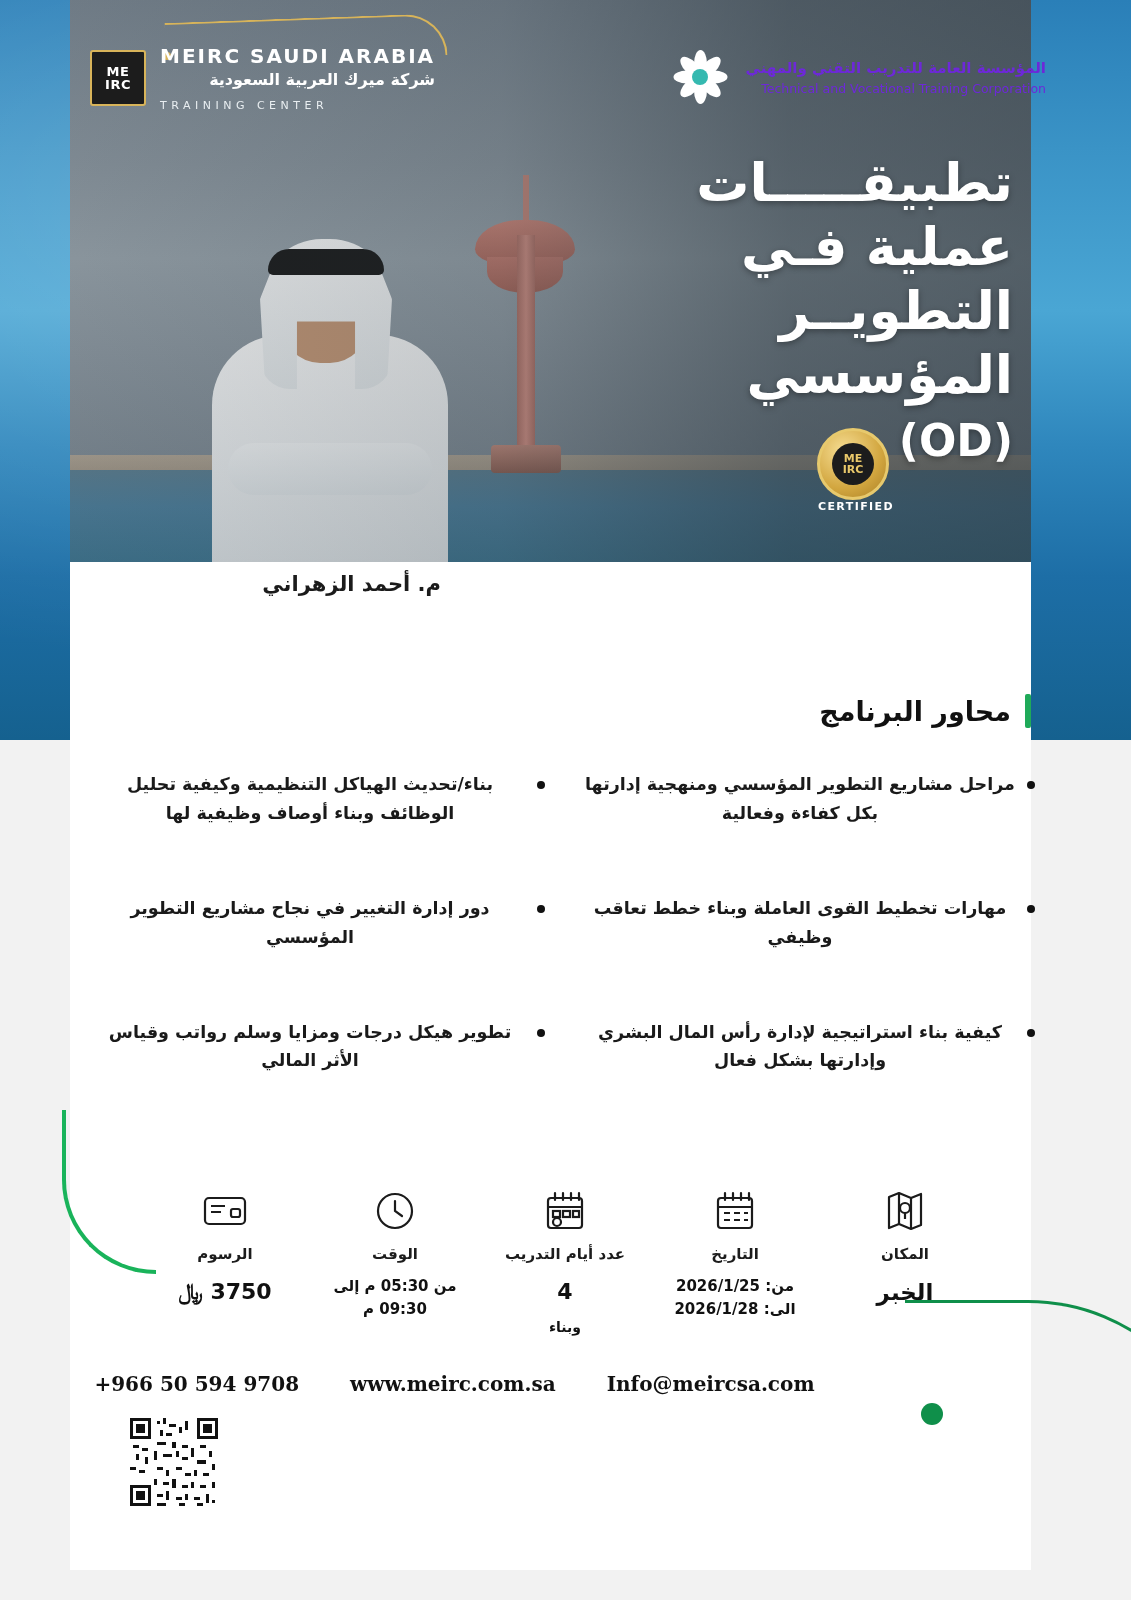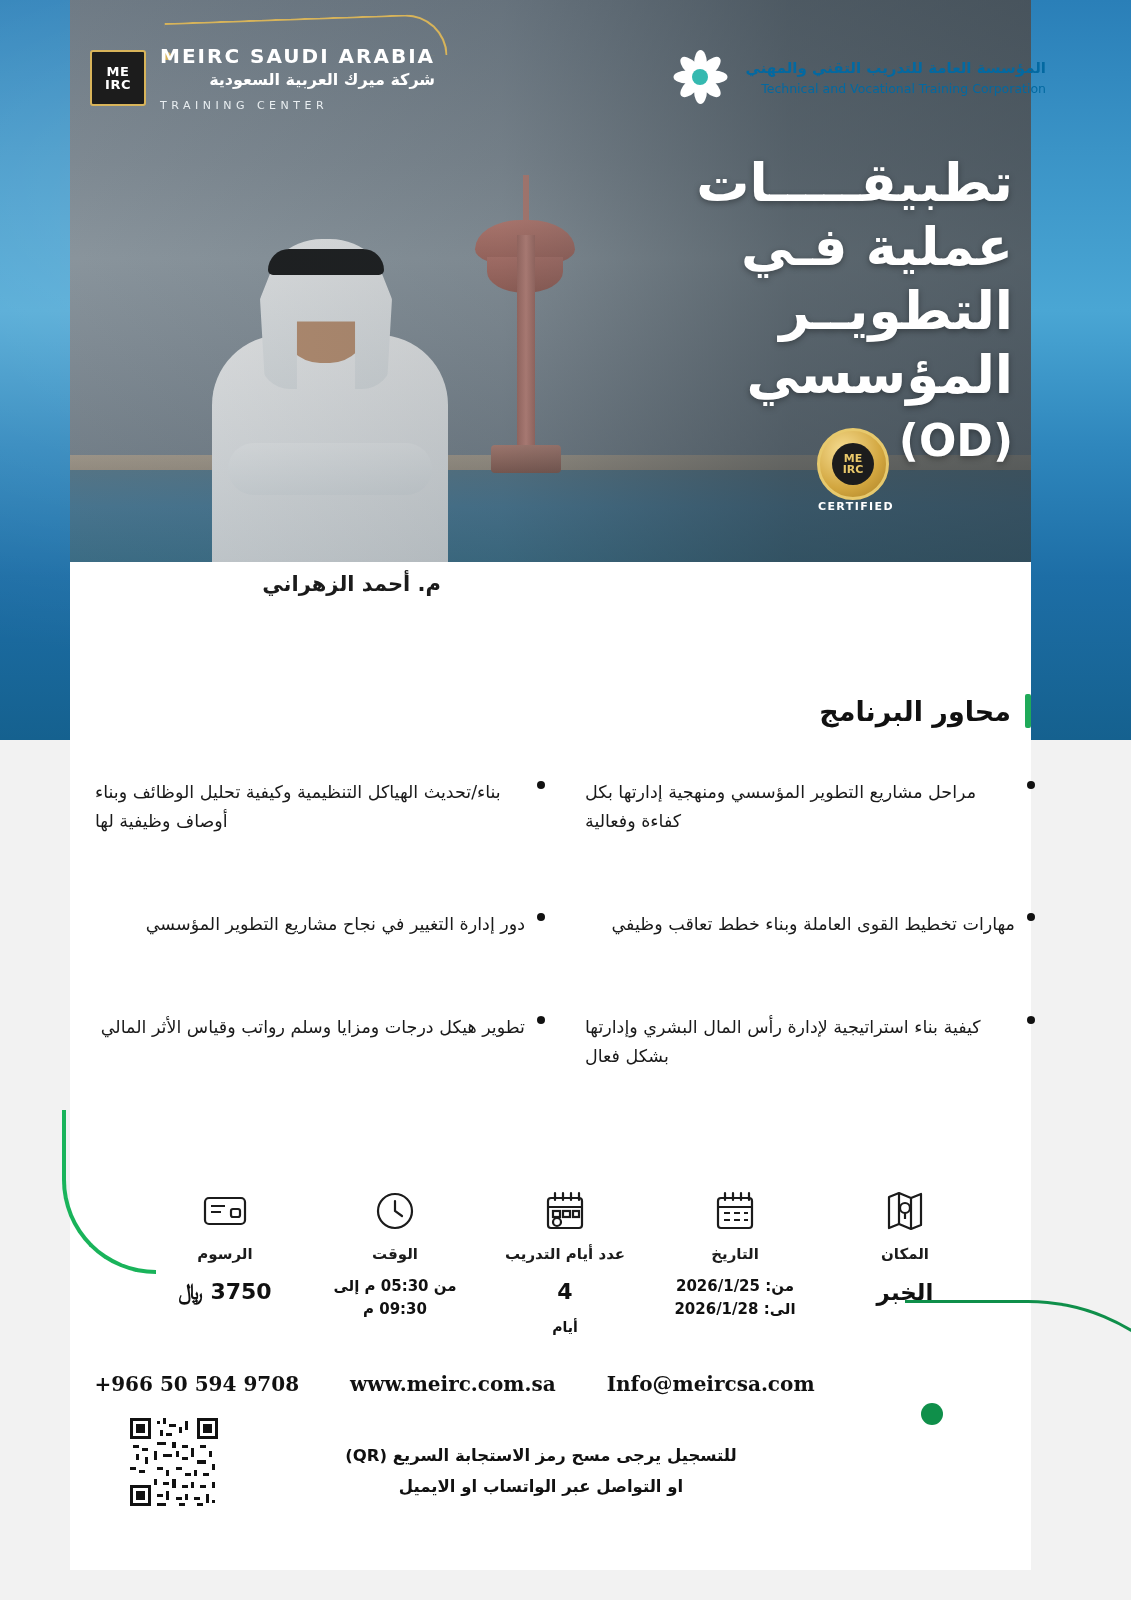--- a/index.html
+++ b/index.html
@@ -150,21 +150,21 @@
   }
   .swoosh-dot {
     position:absolute; left:163px; top:52px; width:8px; height:8px;
     background:#d8b45a; border-radius:50%;
   }
 
   .brand-right {
     position:absolute; right:85px; top:40px; height:74px;
     display:flex; align-items:center; gap:16px; direction:rtl;
   }
-  .brand-right .txt { text-align:right; color:#0369a1; }
+  .brand-right .txt { text-align:right; color:#6d28d9; }
   .brand-right .r1 { font-size:15px; font-weight:700; }
   .brand-right .r2 { font-size:12.5px; direction:ltr; margin-top:4px; }
   .tvtc-mark { width:58px; height:58px; position:relative; }
   .tvtc-mark .petal {
     position:absolute; left:50%; top:50%; width:13px; height:27px;
     margin:-27px 0 0 -6.5px; background:#ffffff; border-radius:50% 50% 50% 50%;
     transform-origin: 50% 100%;
   }
   .tvtc-mark .center {
     position:absolute; left:50%; top:50%; width:16px; height:16px;
@@ -220,21 +220,21 @@
   
   .bullets {
     position:absolute; left:95px; top:770px; width:940px;
     display:grid; grid-template-columns: 1fr 1fr; gap:66px 40px; direction:rtl;
   }
   .bullet { display:flex; gap:12px; align-items:flex-start; }
   .bullet .dot {
     width:8px; height:8px; border-radius:50%; background:#111; margin-top:11px; flex:0 0 auto;
   }
   .bullet .txt {
-    font-size:17.5px; line-height:1.65; color:#1a1a1a; font-weight:400; text-align:left;margin-top:8px;
+    font-size:17.5px; line-height:1.65; color:#1a1a1a; font-weight:700; text-align:center;
   }
 
   
   .info-row {
     position:absolute; left:150px; top:1185px; width:830px;
     display:flex; direction:rtl; justify-content:space-between;
   }
   .info-item { width:150px; text-align:center; }
   .info-item .ic { height:52px; display:flex; align-items:center; justify-content:center; }
   .info-item .lbl { font-size:15px; color:#1c1c1c; margin-top:8px; font-weight:700; }
@@ -438,21 +438,21 @@
           <path d="M12 4 V11 M20 4 V11 M28 4 V11 M36 4 V11" stroke-linecap="round"></path>
           <rect x="10" y="22" width="7" height="6"></rect>
           <rect x="20" y="22" width="7" height="6"></rect>
           <rect x="30" y="22" width="6" height="6"></rect>
           <circle cx="14" cy="33" r="4"></circle>
         </svg>
       </div>
       <div class="lbl">عدد أيام التدريب</div>
       <div class="val num">
         <div>4</div>
-        <small>أيام</small>
+        <small>وبناء</small>
       </div>
     </div>
 
     <div class="info-item">
       <div class="ic">
         <svg width="44" height="44" viewBox="0 0 44 44" fill="none" stroke="#1b1b1b" stroke-width="2.2">
           <circle cx="22" cy="22" r="17"></circle>
           <path d="M22 12 L22 22 L29 27" stroke-linecap="round"></path>
         </svg>
       </div>
@@ -544,18 +544,14 @@
         <rect x="21" y="26" width="2" height="1"></rect>
           <rect x="25" y="25" width="1" height="3"></rect>
         <rect x="27" y="27" width="1" height="1"></rect>
           <rect x="9" y="28" width="3" height="1"></rect>
         <rect x="16" y="28" width="2" height="1"></rect>
           <rect x="22" y="28" width="2" height="1"></rect>
       </g>
     </svg>
   </div>
 
-  <div class="note">
-    <div>للتسجيل يرجى مسح رمز الاستجابة السريع (QR)</div>
-    <div>او التواصل عبر الواتساب او الايميل</div>
-  </div>
 
 </div>
 
 </body></html>

